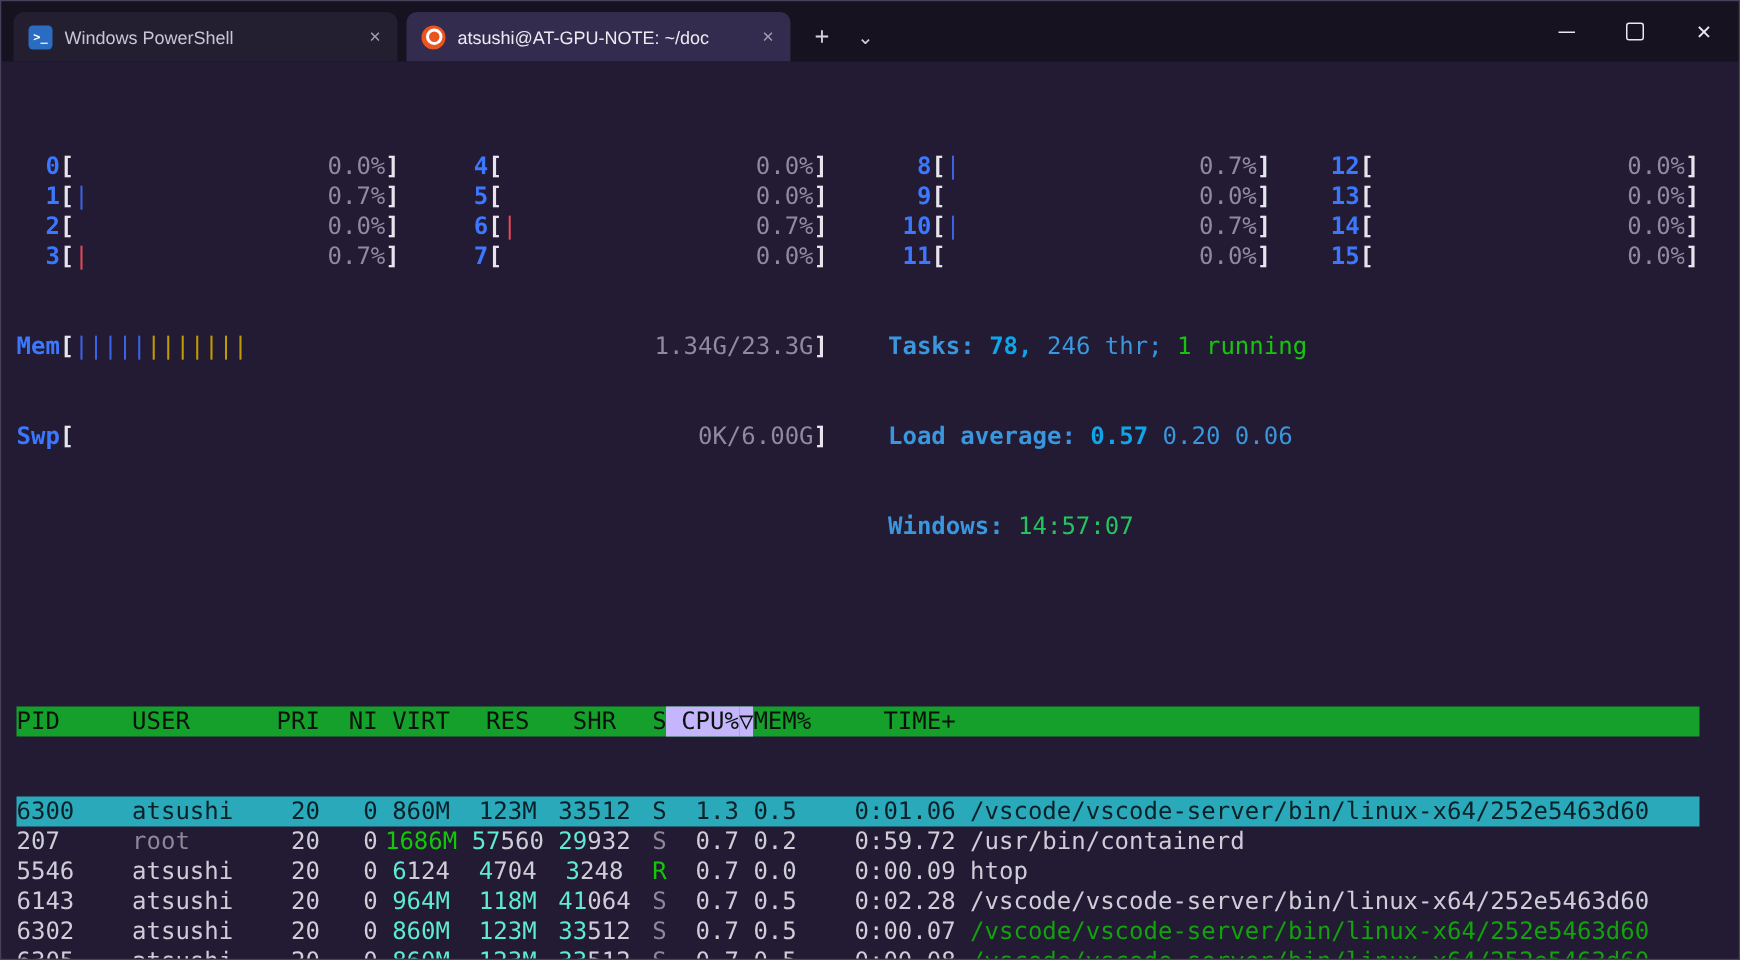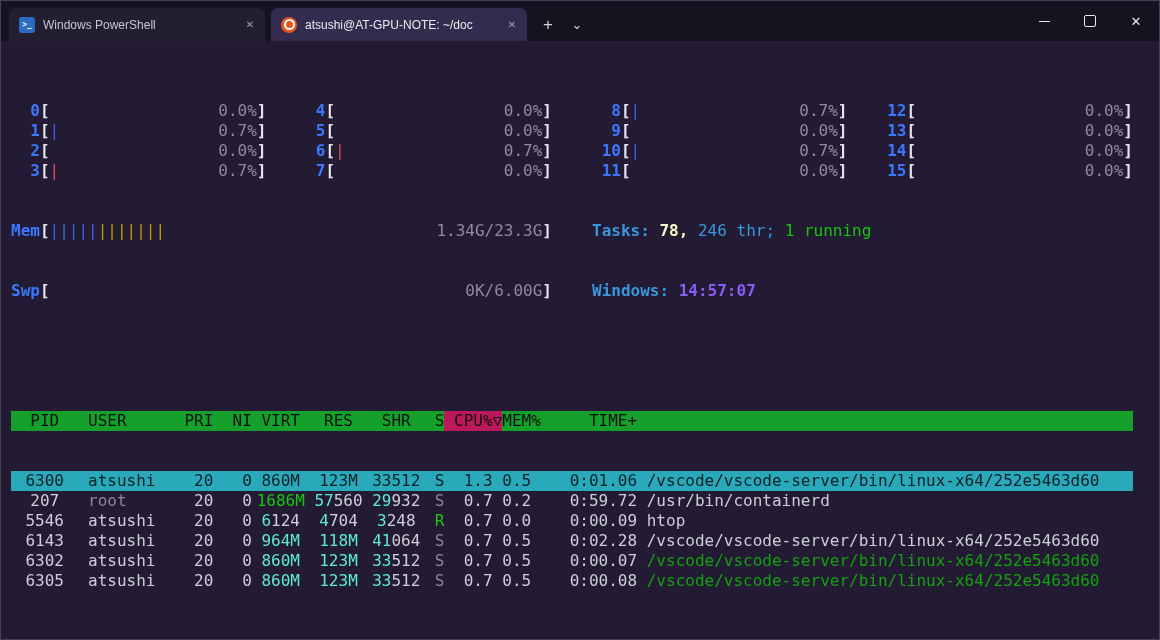--- a/index.html
+++ b/index.html
@@ -34,44 +34,44 @@
   .cap{width:3ch;text-align:right;color:#3b78ff;font-weight:bold;flex:none}
   .brak{color:#e6e4ec;font-weight:bold;flex:none}
   .bar{flex:1;display:flex;justify-content:space-between;min-width:0;overflow:hidden}
   .ticks{flex:none}
   .tick-blue{color:#3b63e8}
   .tick-red{color:#e74856}
   .tick-yellow{color:#c19c00}
   .pct{color:#8f8a9e}
   .info-line{height:20px}
   .ilabel{color:#3a96dd;font-weight:bold}
-  .ibold{color:#fef9c3;font-weight:bold}
+  .ibold{color:#0ea5e9;font-weight:bold}
   .icyan{color:#3a96dd}
   .iblue{color:#3a96dd}
   .igreen{color:#16c60c}
-  .ibcyan{color:#8b5cf6;font-weight:bold}
+  .ibcyan{color:#22c55e;font-weight:normal}
 
   
   .ptable{margin-top:30px;flex:none}
   .phead{display:flex;height:20px;background:#15a02c;color:#0b120c}
   .prow{display:flex;height:20px}
   .c{flex:none;box-sizing:border-box}
-  .pid{width:7ch;text-align:center}
+  .pid{width:7ch;text-align:left}
   .user{width:10ch;padding-left:1ch}
   .pri{width:4ch;text-align:right}
   .ni{width:4ch;text-align:right}
   .virt,.res,.shr{width:6ch;text-align:center}
   .st{width:2ch;text-align:right}
   .cpu{width:5ch;text-align:right}
   .memp{width:5ch;text-align:center}
   .memh{width:4ch}
   .arrow{width:1ch;text-align:center}
   .time{width:10ch;text-align:right}
   .cmd{flex:1;min-width:0;overflow:hidden;padding-left:1ch;box-sizing:border-box}
-  .sortcol{background:#be185d}
+  .sortcol{background:#c4b5fd}
   .dim{color:#8d8898}
   .tb{color:#5eead4}
   .tg{color:#16c60c}
   .stR{color:#16c60c}
   .sdim{color:#8d8898}
   .thread{color:#13a10e}
   .prow.selected{background:#2aa9ba}
   .prow.selected, .prow.selected *{color:#0a2029 !important}
 </style>
 </head>
@@ -113,20 +113,21 @@
         <div class="meter">
           <span class="cap">Mem</span><span class="brak">[</span><span class="bar"><span class="ticks"><span class="tick-blue">|||||</span><span class="tick-yellow">|||||||</span></span><span class="pct">1.34G/23.3G</span></span><span class="brak">]</span>
         </div>
         <div class="meter">
           <span class="cap">Swp</span><span class="brak">[</span><span class="bar"><span class="ticks"></span><span class="pct">0K/6.00G</span></span><span class="brak">]</span>
         </div>
       </div>
       <div class="half">
         <div class="cpu-rows"><div class="meter"><span class="cap">8</span><span class="brak">[</span><span class="bar"><span class="ticks"><span class="tick-blue">|</span></span><span class="pct">0.7%</span></span><span class="brak">]</span></div><div class="meter"><span class="cap">12</span><span class="brak">[</span><span class="bar"><span class="ticks"></span><span class="pct">0.0%</span></span><span class="brak">]</span></div><div class="meter"><span class="cap">9</span><span class="brak">[</span><span class="bar"><span class="ticks"></span><span class="pct">0.0%</span></span><span class="brak">]</span></div><div class="meter"><span class="cap">13</span><span class="brak">[</span><span class="bar"><span class="ticks"></span><span class="pct">0.0%</span></span><span class="brak">]</span></div><div class="meter"><span class="cap">10</span><span class="brak">[</span><span class="bar"><span class="ticks"><span class="tick-blue">|</span></span><span class="pct">0.7%</span></span><span class="brak">]</span></div><div class="meter"><span class="cap">14</span><span class="brak">[</span><span class="bar"><span class="ticks"></span><span class="pct">0.0%</span></span><span class="brak">]</span></div><div class="meter"><span class="cap">11</span><span class="brak">[</span><span class="bar"><span class="ticks"></span><span class="pct">0.0%</span></span><span class="brak">]</span></div><div class="meter"><span class="cap">15</span><span class="brak">[</span><span class="bar"><span class="ticks"></span><span class="pct">0.0%</span></span><span class="brak">]</span></div></div>
         <div class="info-line"><span class="ilabel">Tasks:</span><span> </span><span class="ibold">78,</span><span> </span><span class="icyan">246 thr;</span><span> </span><span class="igreen">1 running</span></div>
+        <div class="info-line"><span class="ilabel">Load average:</span><span> </span><span class="ibold">0.57</span><span> </span><span class="iblue">0.20</span><span> </span><span class="iblue">0.06</span></div>
         <div class="info-line"><span class="ilabel">Windows:</span><span> </span><span class="ibcyan">14:57:07</span></div>
       </div>
     </div>
 
     <div class="ptable">
       <div class="phead">
         <span class="c pid">PID</span>
         <span class="c user">USER</span>
         <span class="c pri">PRI</span>
         <span class="c ni">NI</span>

